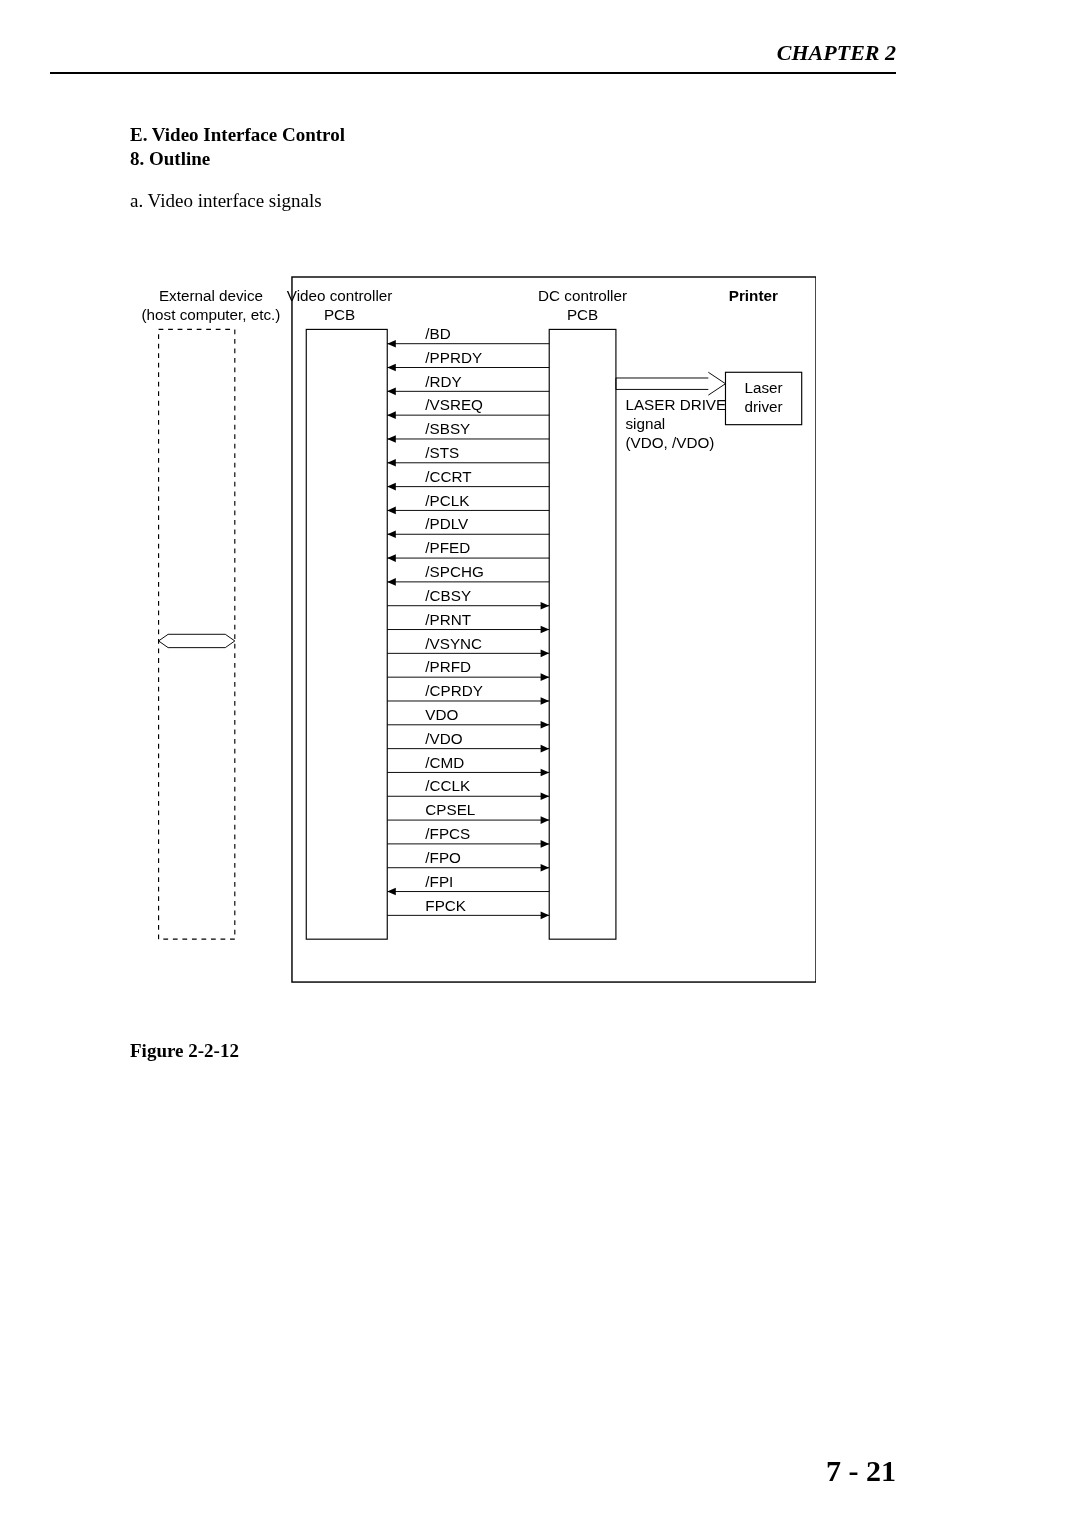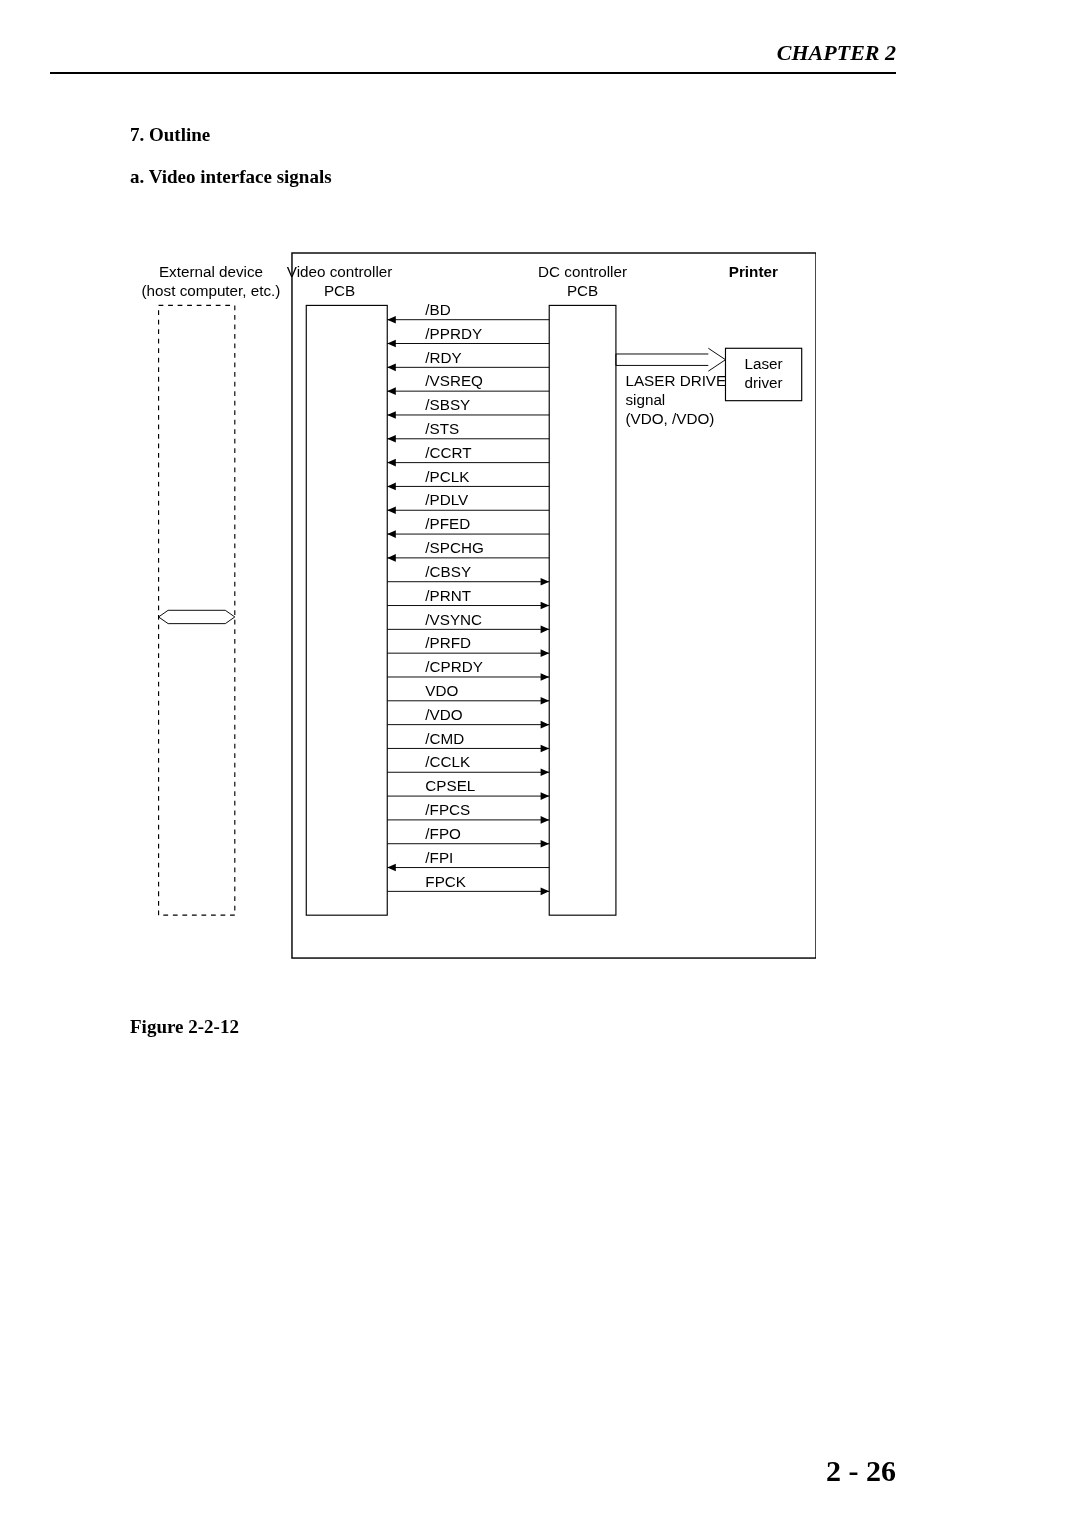--- a/index.html
+++ b/index.html
@@ -41,21 +41,21 @@
   }
   .body-text {
     font-size: 19px;
     text-align: justify;
     line-height: 1.35;
   }
   .indent {
     text-indent: 2em;
   }
   .sub2-heading {
-    font-weight: bold;
+    font-weight: normal;
     font-size: 19px;
     margin-top: 20px;
   }
   .figure-container {
     margin-top: 28px;
     display: flex;
     justify-content: center;
   }
   .figure-caption {
     text-align: left;
@@ -76,21 +76,22 @@
   }
 </style>
 </head>
 <body>
 
 <div class="page">
 
   <div class="chapter-header">CHAPTER 2</div>
 
   <div class="content">
-    <div class="sub-heading">7.  Outline</div>
+    <div class="section-heading">E.  Video Interface Control</div>
+    <div class="sub-heading">8.  Outline</div>
     <div class="sub2-heading">a.  Video interface signals</div>
 
     <div class="figure-container">
       <svg id="diagram-svg" width="720" height="760" viewBox="0 0 720 760">
 
         <rect x="170" y="20" width="550" height="740" fill="none" stroke="#000" stroke-width="1.5"></rect>
         <text id="t-printer" x="680" y="45" font-weight="bold" text-anchor="end">Printer</text>
 
         <text id="t-ext1" x="85" y="45" text-anchor="middle">External device</text>
         <text id="t-ext2" x="85" y="65" text-anchor="middle">(host computer, etc.)</text>
@@ -204,15 +205,15 @@
             <line x1="270" x2="440" y1="690" y2="690" stroke="#000" stroke-width="1"></line>
             <polygon points="440,690 431,686 431,694" fill="#000"></polygon>
             <text x="310" y="685">FPCK</text>
           </g>
       </svg>
     </div>
 
     <div class="figure-caption">Figure 2-2-12</div>
   </div>
 
-  <div class="page-number">2 - 26</div>
+  <div class="page-number">7 - 21</div>
 
 </div>
 
 </body></html>

